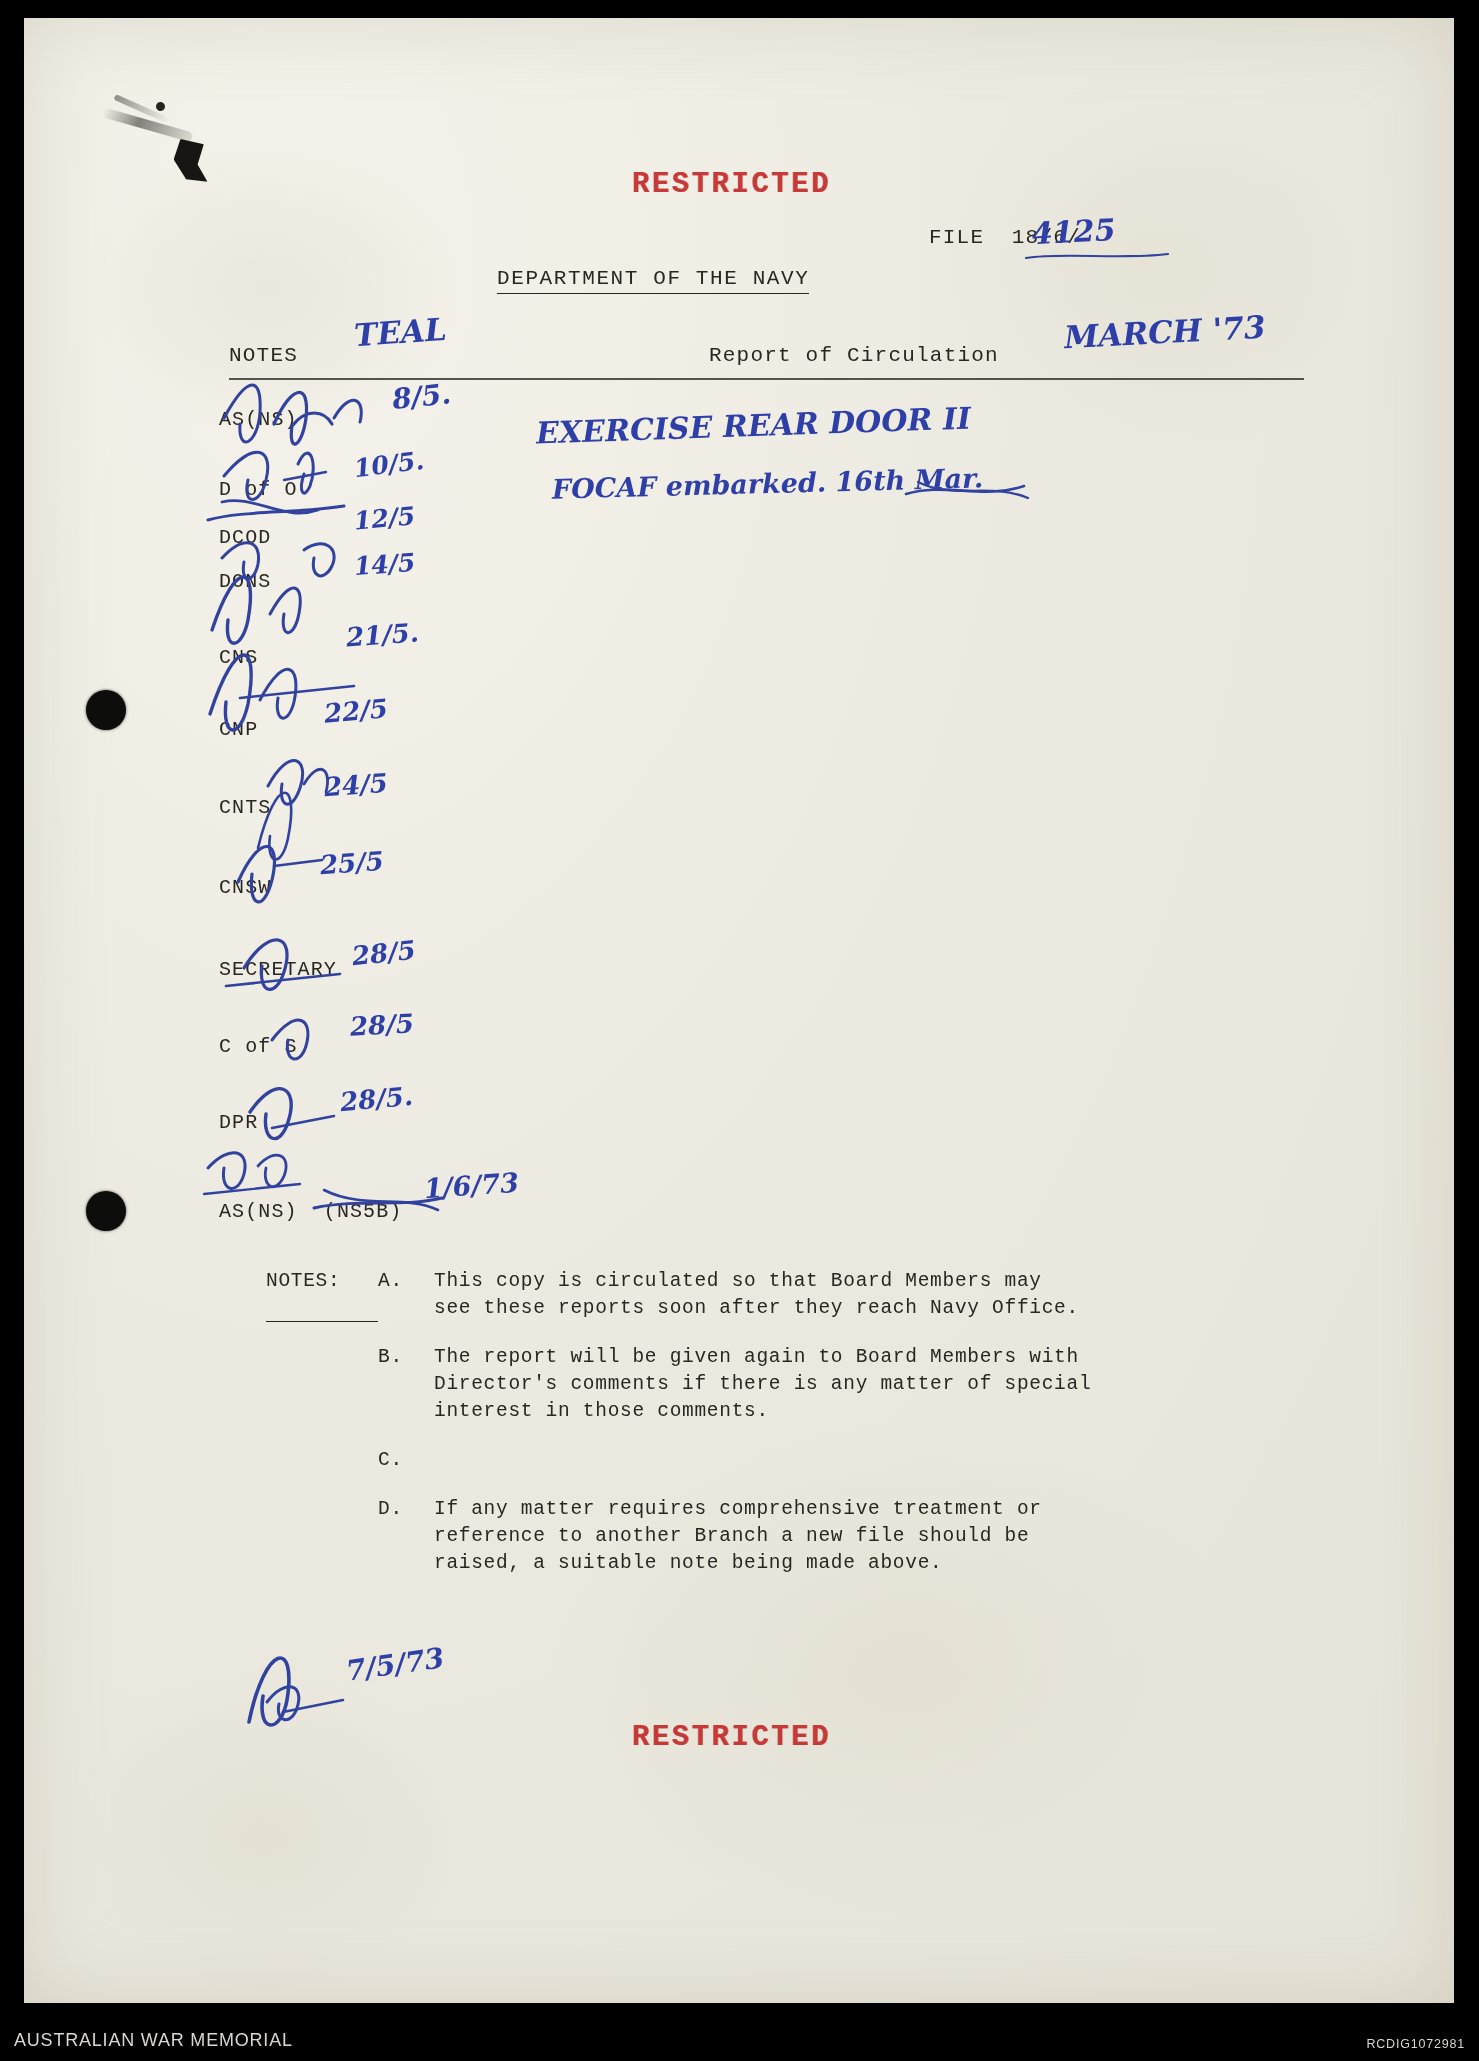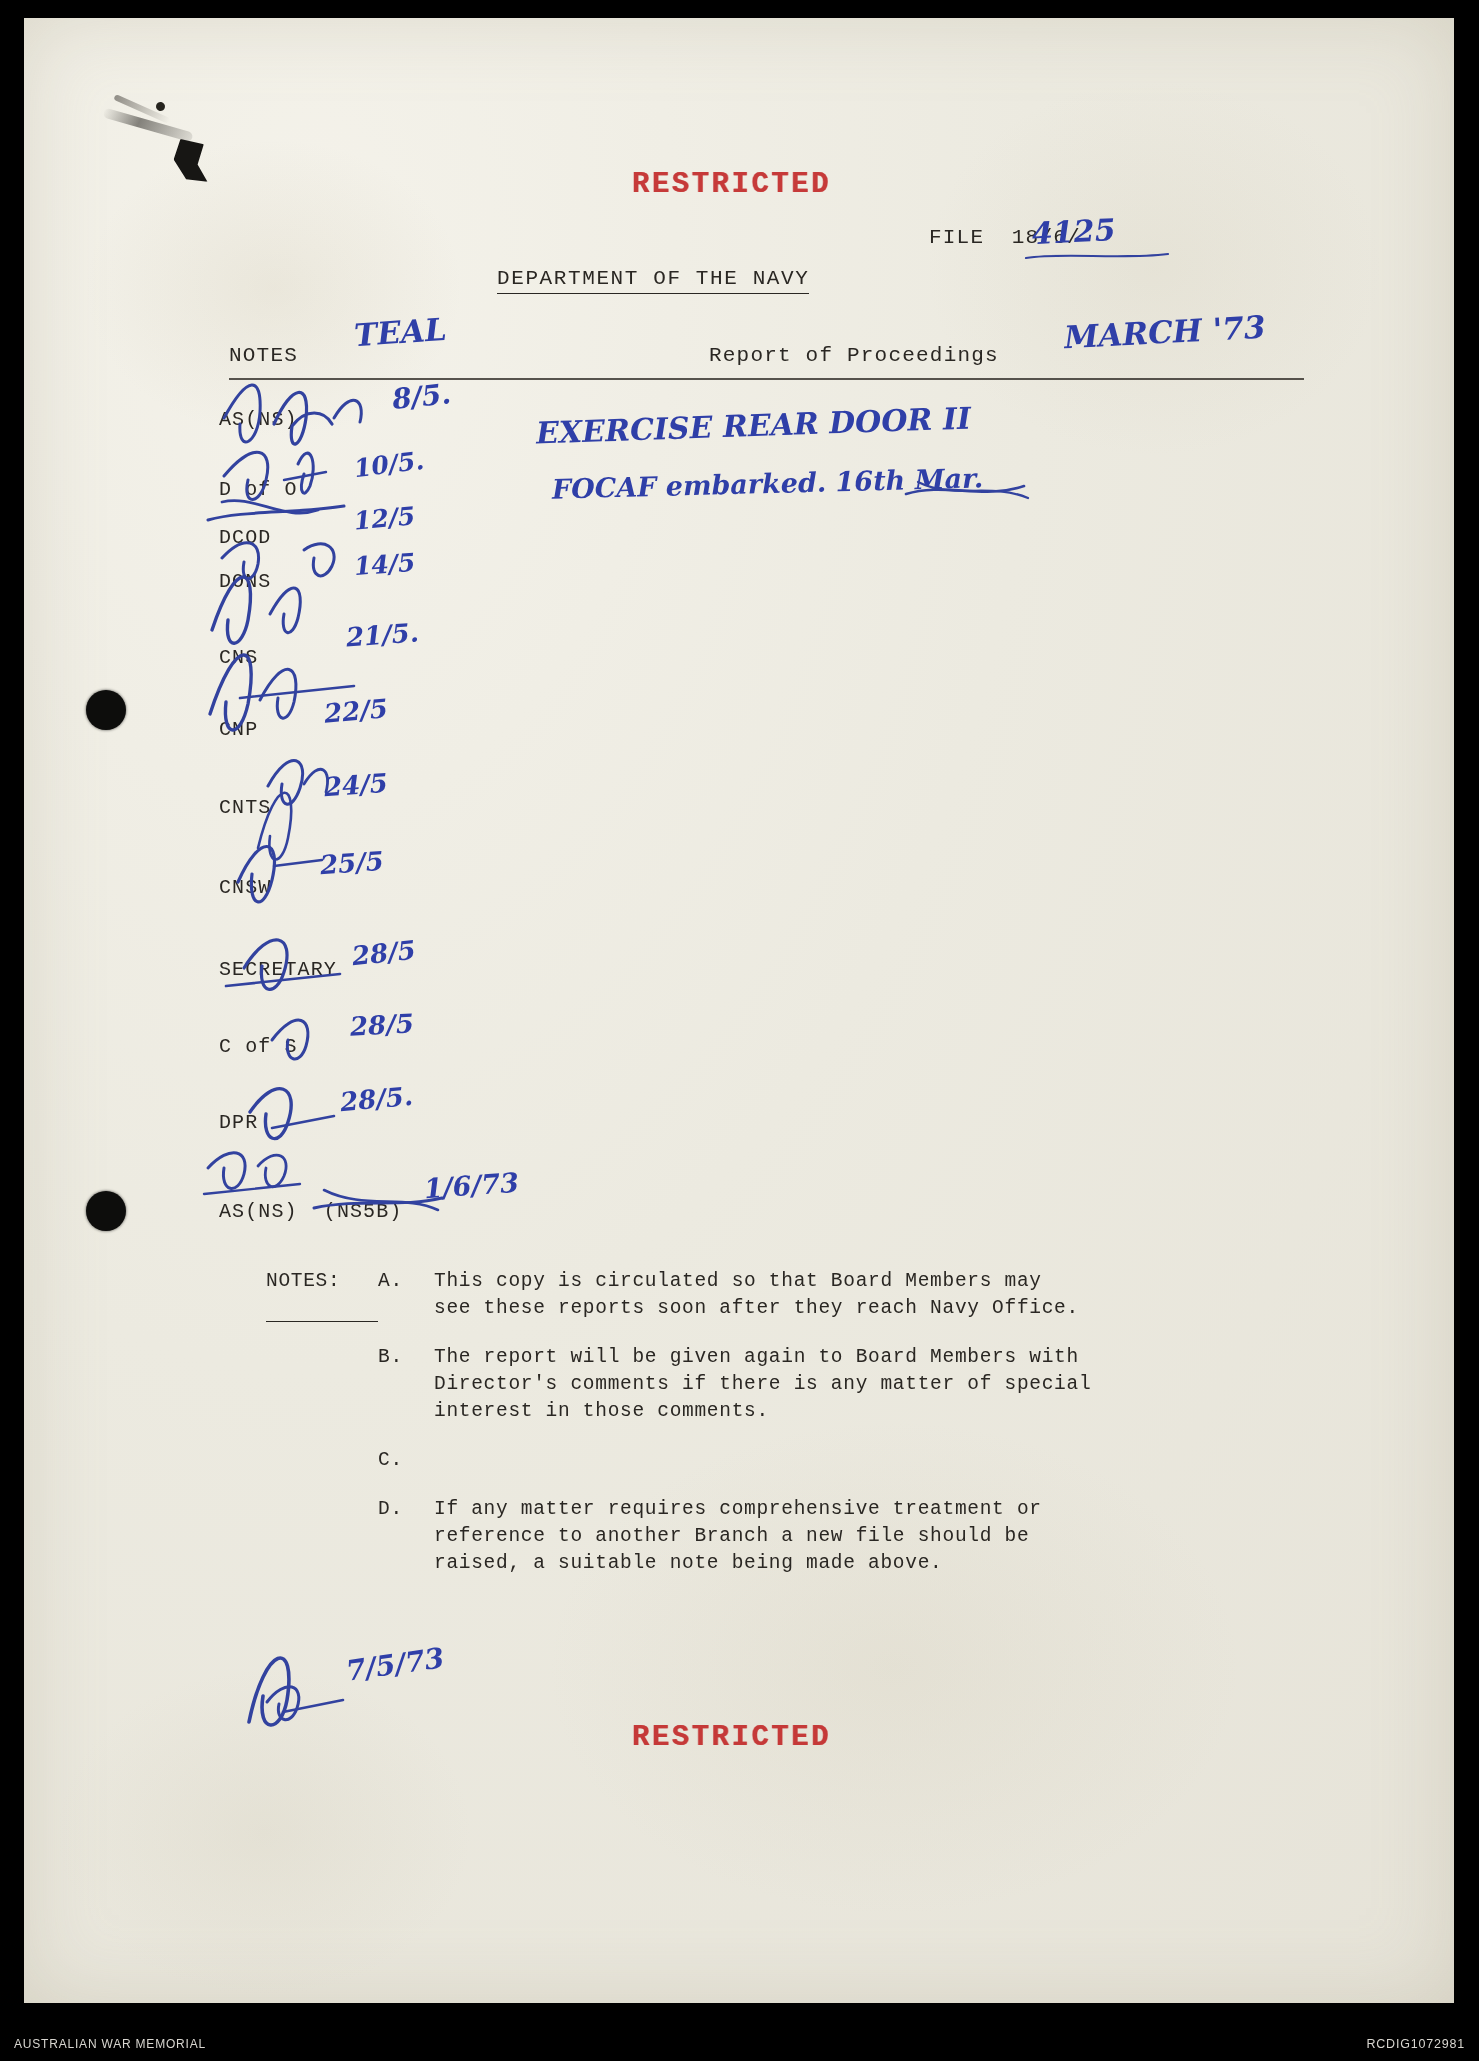--- a/index.html
+++ b/index.html
@@ -189,21 +189,21 @@
     position: absolute;
     left: 0; bottom: 0;
     width: 1479px; height: 40px;
     background: #000;
   }
   #footer-left {
     position: absolute;
     left: 14px; bottom: 10px;
     color: #d8d6d0;
     font-family: "Liberation Sans", sans-serif;
-    font-size: 12px;
+    font-size: 18px;
     letter-spacing: 0.8px;
   }
   #footer-right {
     position: absolute;
     right: 14px; bottom: 10px;
     color: #d8d6d0;
     font-family: "Liberation Sans", sans-serif;
     font-size: 12.5px;
     letter-spacing: 0.8px;
   }
@@ -240,21 +240,21 @@
     <div class="hw thick" style="left:1008px; top:196px; font-size:30px; transform:rotate(-3deg);">4125</div>
     <svg class="ink" style="left:1000px; top:232px;" width="150" height="14">
       <path d="M2,8 C40,2 96,10 144,4" stroke-width="2.2"></path>
     </svg>
 
     <div class="tw underline" id="dept-title">DEPARTMENT OF THE NAVY</div>
 
     <div class="tw" id="hmas-label">NOTES</div>
     <div class="hw thick" style="left:330px; top:296px; font-size:31px; transform:rotate(-4deg);">TEAL</div>
 
-    <div class="tw" id="rop-label">Report of Proceedings</div>
+    <div class="tw" id="rop-label">Report of Circulation</div>
     <div class="hw thick" style="left:1040px; top:296px; font-size:31px; transform:rotate(-3deg);">MARCH '73</div>
 
     <div id="header-rule"></div>
 
     <div class="dist" style="top:390px;">AS(NS)</div>
     <div class="dist" style="top:460px;">D of O</div>
     <div class="dist" style="top:508px;">DCOD</div>
     <div class="dist" style="top:552px;">DONS</div>
     <div class="dist" style="top:628px;">CNS</div>
     <div class="dist" style="top:700px;">CNP</div>

